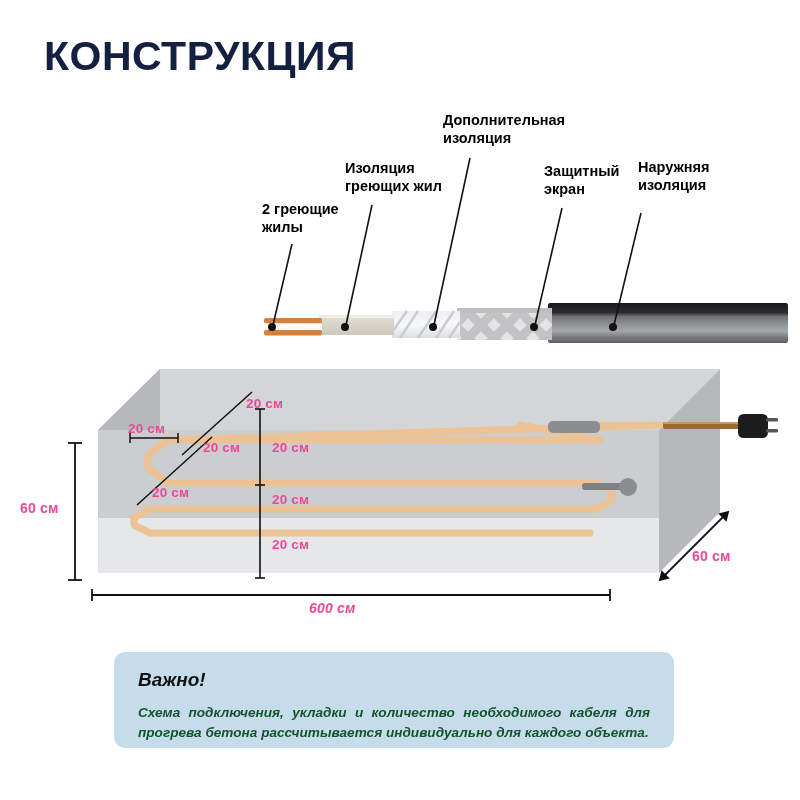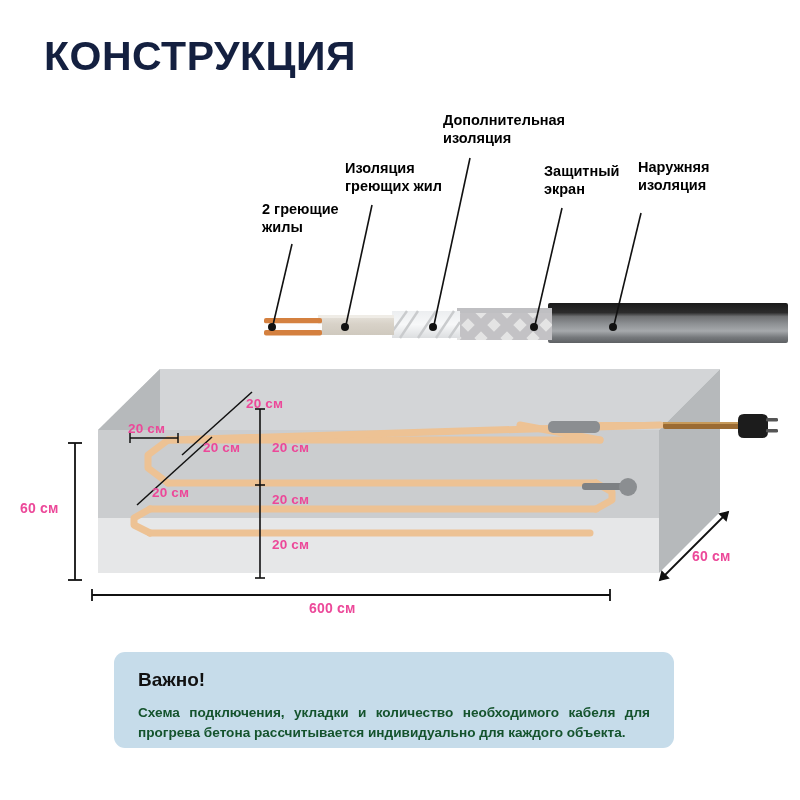--- a/index.html
+++ b/index.html
@@ -73,20 +73,21 @@
   .note-box {
     position: absolute;
     left: 114px;
     top: 652px;
     width: 560px;
     height: 96px;
     background: #c6dcea;
     border-radius: 11px;
     box-sizing: border-box;
     padding: 18px 24px 0 24px;
+    font-style: italic;
   }
   .note-title {
     font-size: 19px;
     font-weight: bold;
     color: #111111;
     margin: 0 0 14px 0;
     line-height: 1;
   }
   .note-body {
     font-size: 13.6px;
@@ -291,21 +292,21 @@
 
   <div class="dim" id="sp0" style="left: 128px; top: 421px;">20 см</div>
   <div class="dim" id="sp1" style="left: 246px; top: 396px;">20 см</div>
   <div class="dim" id="sp2" style="left: 203px; top: 440px;">20 см</div>
   <div class="dim" id="sp3" style="left: 272px; top: 440px;">20 см</div>
   <div class="dim" id="sp4" style="left: 152px; top: 485px;">20 см</div>
   <div class="dim" id="sp5" style="left: 272px; top: 492px;">20 см</div>
   <div class="dim" id="sp6" style="left: 272px; top: 537px;">20 см</div>
 
   <div class="dim dim-lg" id="dm0" style="left: 20px; top: 500px;">60 см</div>
-  <div class="dim dim-lg" id="dm1" style="left: 309px; top: 600px;">600 см</div>
+  <div class="dim dim-lg" id="dm1" style="left: 309px; top: 600px; font-style: italic;">600 см</div>
   <div class="dim dim-lg" id="dm2" style="left: 692px; top: 548px;">60 см</div>
 
   <div class="note-box">
     <p class="note-title">Важно!</p>
     <p class="note-body">Схема подключения, укладки и количество необходимого кабеля для прогрева бетона рассчитывается индивидуально для каждого объекта.</p>
   </div>
 
 </div>
 
 </body></html>

